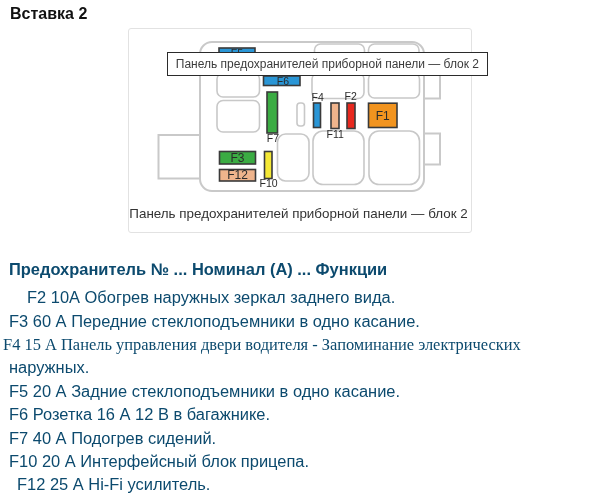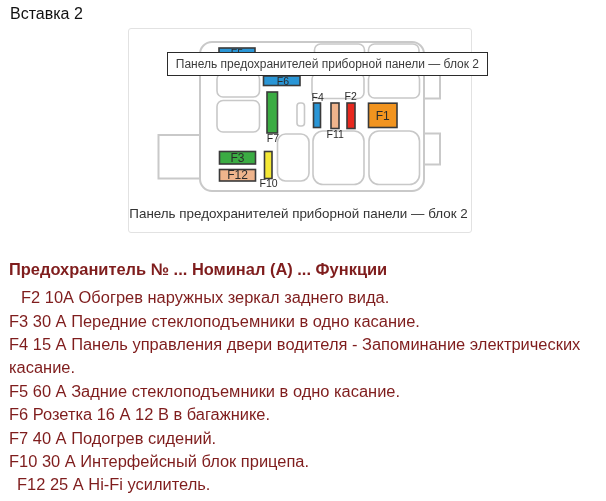--- a/index.html
+++ b/index.html
@@ -1,23 +1,23 @@
 <!DOCTYPE html>
 <html><head>
 <meta charset="utf-8">
 <style>
   html,body{margin:0;padding:0;background:#fff;}
   body{width:606px;height:501px;position:relative;font-family:"Liberation Sans",sans-serif;overflow:hidden;}
   .abs{position:absolute;white-space:nowrap;}
-  .body-line{font-size:16.45px;line-height:17px;color:#7f1d1d;}
+  .body-line{font-size:16.45px;line-height:17px;color:#0c4a6e;}
 </style>
 </head>
 <body>
 
-  <div class="abs" style="left:10px;top:5px;font-size:16px;line-height:18px;font-weight:normal;color:#111;">Вставка 2</div>
+  <div class="abs" style="left:10px;top:5px;font-size:16px;line-height:18px;font-weight:bold;color:#111;">Вставка 2</div>
 
   <div class="abs" style="left:128px;top:28px;width:342px;height:203px;border:1px solid #e2e2e2;border-radius:3px;background:#fff;"></div>
 
   <svg class="abs" style="left:0;top:0;" width="606" height="250" viewBox="0 0 606 250">
     <g fill="#fff" stroke="#c9c9c9" stroke-width="2">
 
       <path d="M200 135 H158.5 V178.5 H200" fill="none"></path>
 
       <path d="M424 62 H440 V98.5 H424" fill="none"></path>
 
@@ -84,29 +84,29 @@
       <text x="259.5" y="187">F10</text>
     </g>
   </svg>
 
   <div class="abs" style="left:166.8px;top:52.2px;width:321px;height:24px;border:1.5px solid #2b2b2b;background:#fff;font-size:12px;line-height:23.5px;color:#3c3c3c;padding-left:8px;box-sizing:border-box;">Панель предохранителей приборной панели — блок 2</div>
 
   <div class="abs" style="left:127px;top:205px;width:343px;text-align:center;font-size:13.4px;line-height:17px;color:#333;">Панель предохранителей приборной панели — блок 2</div>
 
   <div class="abs body-line" style="left:9px;top:261px;font-weight:bold;">Предохранитель № ... Номинал (А) ... Функции</div>
 
-  <div class="abs body-line" style="left:21px;top:289px;text-align:right;">F2 10А Обогрев наружных зеркал заднего вида.</div>
+  <div class="abs body-line" style="left:27px;top:289px;text-align:right;">F2 10А Обогрев наружных зеркал заднего вида.</div>
 
-  <div class="abs body-line" style="left:9px;top:312.5px;">F3 30 А Передние стеклоподъемники в одно касание.</div>
+  <div class="abs body-line" style="left:9px;top:312.5px;">F3 60 А Передние стеклоподъемники в одно касание.</div>
 
-  <div class="abs body-line" style="left:9px;top:336px;">F4 15 А Панель управления двери водителя - Запоминание электрических</div>
+  <div class="abs body-line" style="left:3px;top:336px;font-family:Liberation Serif, serif;">F4 15 А Панель управления двери водителя - Запоминание электрических</div>
 
-  <div class="abs body-line" style="left:9px;top:359px;">касание.</div>
+  <div class="abs body-line" style="left:9px;top:359px;">наружных.</div>
 
-  <div class="abs body-line" style="left:9px;top:382.5px;">F5 60 А Задние стеклоподъемники в одно касание.</div>
+  <div class="abs body-line" style="left:9px;top:382.5px;">F5 20 А Задние стеклоподъемники в одно касание.</div>
 
   <div class="abs body-line" style="left:9px;top:406px;">F6 Розетка 16 А 12 В в багажнике.</div>
 
   <div class="abs body-line" style="left:9px;top:429.5px;">F7 40 А Подогрев сидений.</div>
 
-  <div class="abs body-line" style="left:9px;top:453px;">F10 30 А Интерфейсный блок прицепа.</div>
+  <div class="abs body-line" style="left:9px;top:453px;">F10 20 А Интерфейсный блок прицепа.</div>
 
   <div class="abs body-line" style="left:9px;top:476px;margin-left:8px;">F12 25 А Hi-Fi усилитель.</div>
 
 </body></html>

